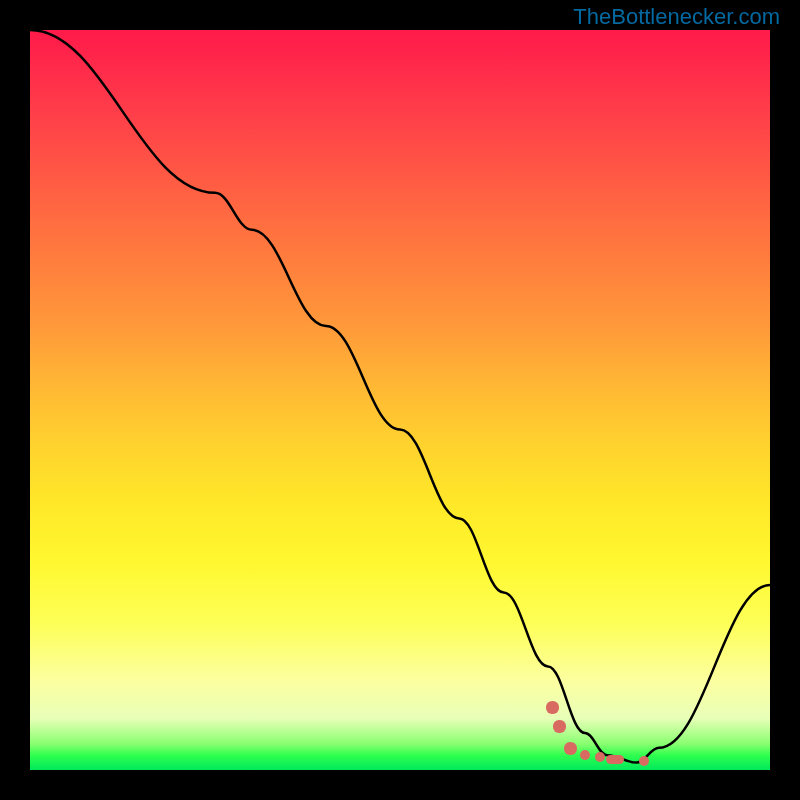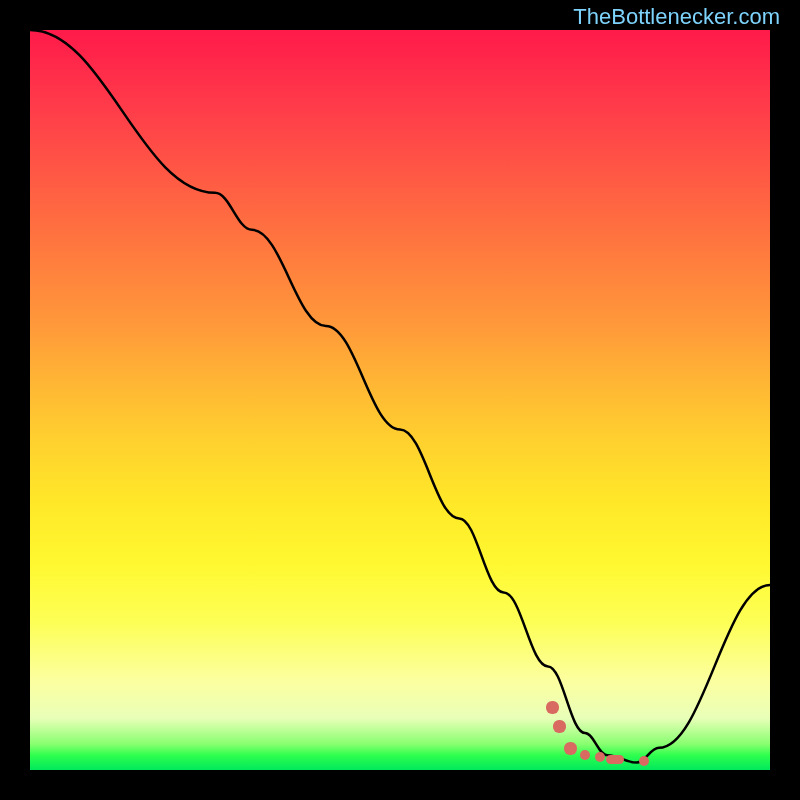--- a/index.html
+++ b/index.html
@@ -1,17 +1,17 @@
 <!DOCTYPE html>
 <html><head>
 <meta charset="utf-8">
 <style>
 body{margin:0;padding:0;background:#000;width:800px;height:800px;overflow:hidden;font-family:Arial,sans-serif}
 .frame{position:relative;width:800px;height:800px;background:#000}
-.attrib{position:absolute;top:4px;right:20px;color:#7dd3fc;font-size:22px;font-weight:500}
+.attrib{position:absolute;top:4px;right:20px;color:#0369a1;font-size:22px;font-weight:500}
 .plot{position:absolute;top:30px;left:30px;width:740px;height:740px}
 .gradient{position:absolute;inset:0;background:linear-gradient(to bottom,
  #ff1a4a 0%,
  #ff3a4a 10%,
  #ff5a44 20%,
  #ff7a3e 30%,
  #ff993a 40%,
  #ffb734 48%,
  #ffd22e 56%,
  #ffe828 64%,

